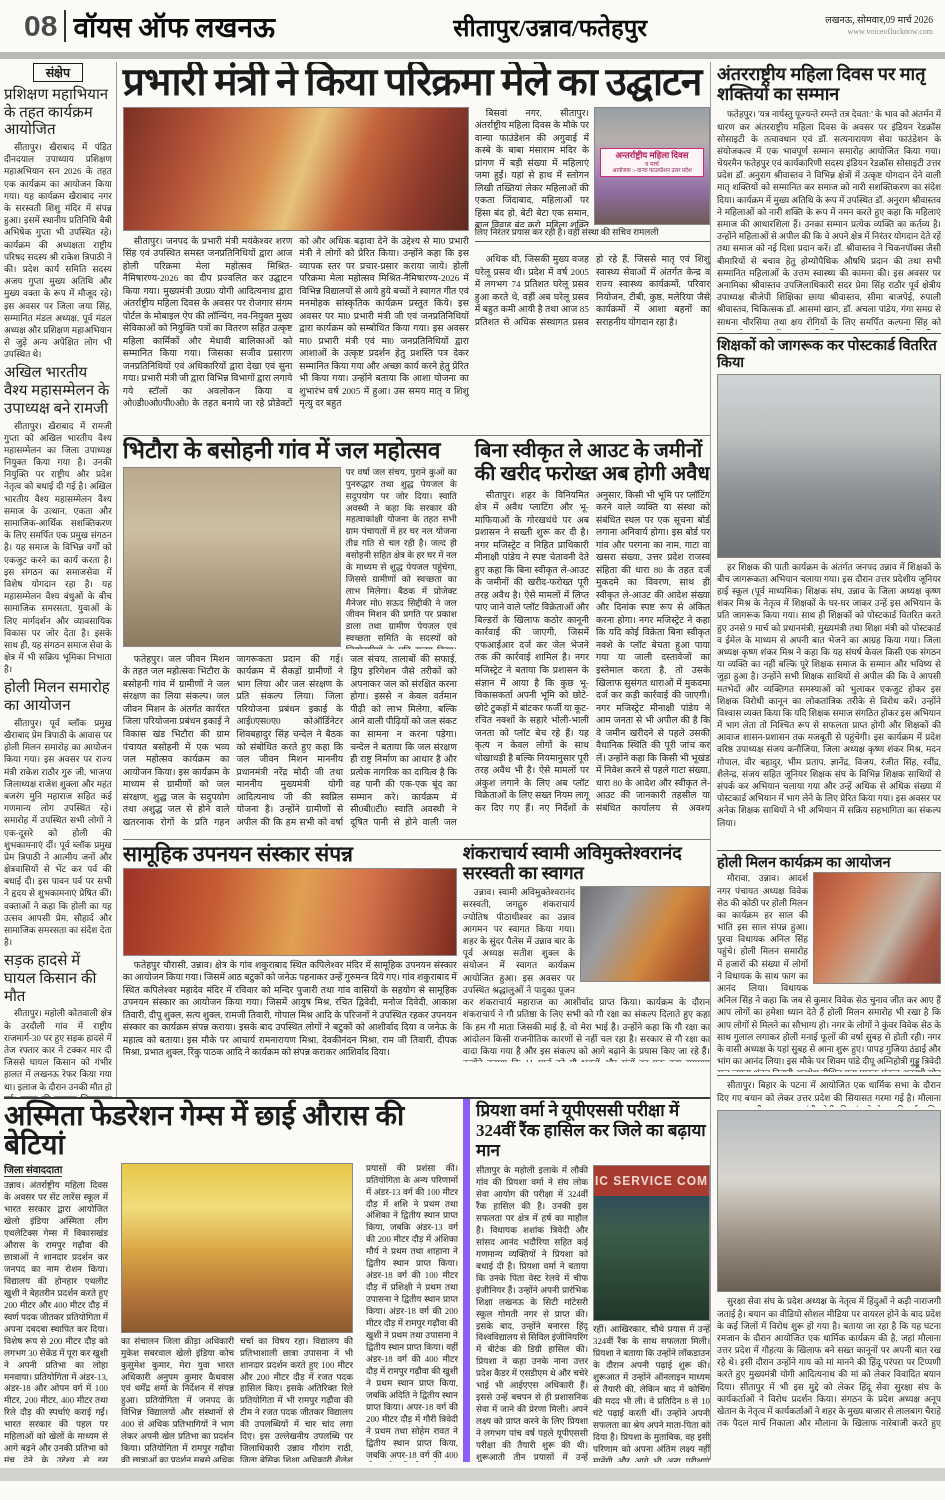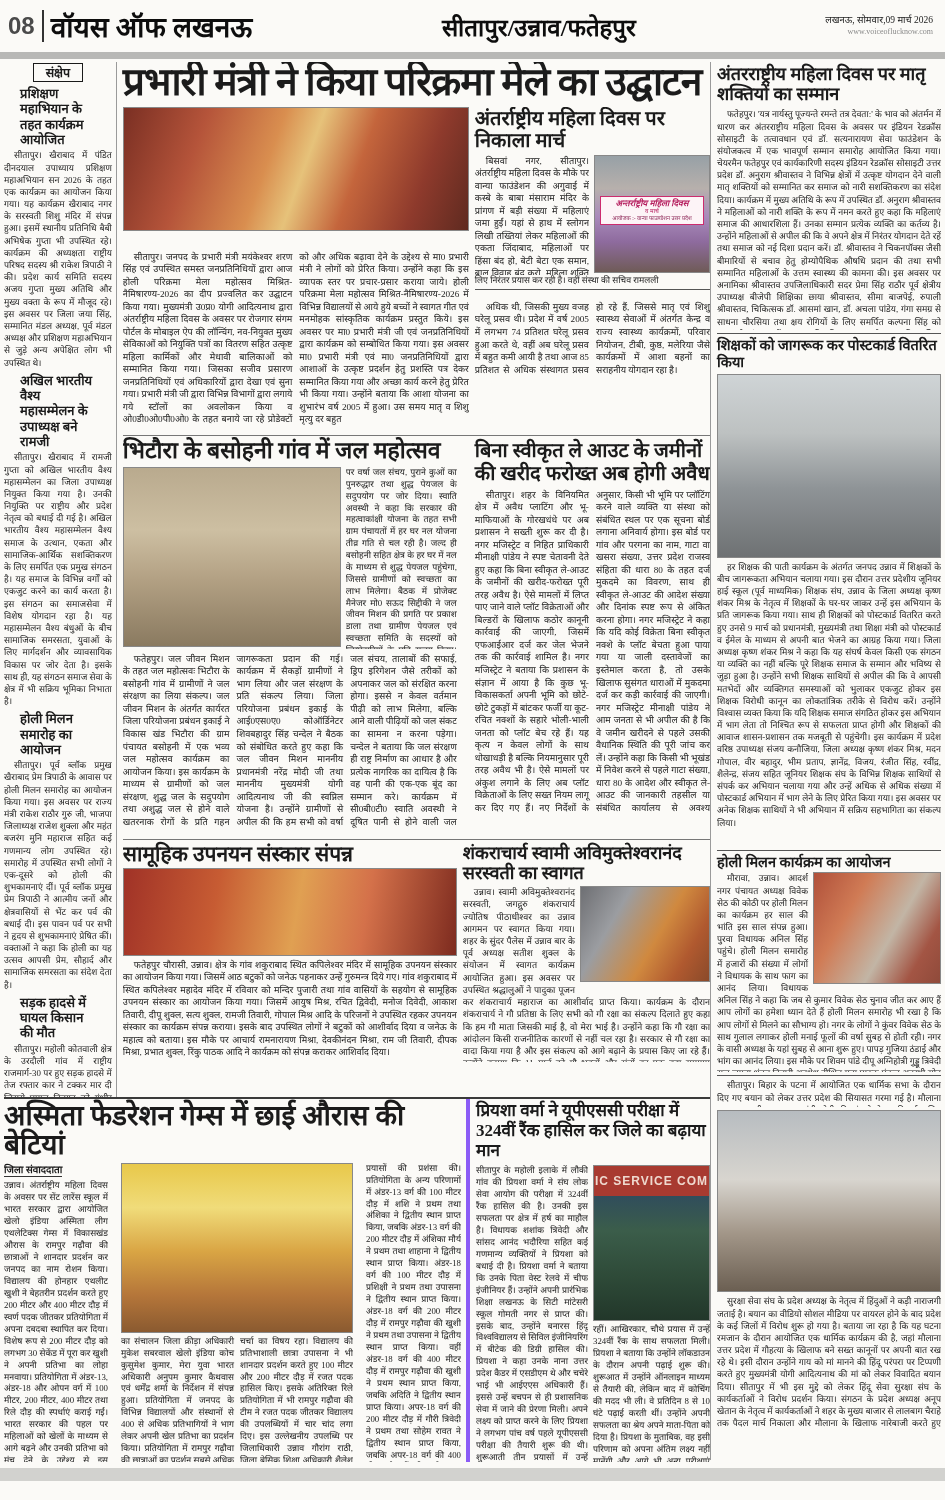--- a/index.html
+++ b/index.html
@@ -1,21 +1,21 @@
 <!DOCTYPE html>
 <html><head>
 <meta charset="utf-8">
 <style>
   html,body{margin:0;padding:0;background:#dddbd6;}
   .page{width:945px;height:1500px;margin:0 auto;background:#fbfaf7;position:relative;
         font-family:"Liberation Serif","DejaVu Serif",serif;color:#1b1b1b;overflow:hidden;}
   
   .hdr{height:50px;display:flex;align-items:center;justify-content:space-between;padding:2px 12px 0 8px;box-sizing:border-box;}
   .hdr-left{display:flex;align-items:center;gap:7px;}
-  .pageno{font-size:24px;font-weight:800;color:#4a4a4a;font-family:"Liberation Sans",sans-serif;}
+  .pageno{font-size:30px;font-weight:800;color:#4a4a4a;font-family:"Liberation Sans",sans-serif;margin-left:16px;}
   .hdr-bar{width:2px;height:32px;background:#333;}
   .masthead{font-size:28px;font-weight:800;color:#0d0d0d;letter-spacing:0;}
   .hdr-center{font-size:24px;font-weight:800;color:#0d0d0d;}
   .hdr-right{text-align:right;font-size:9.5px;color:#222;line-height:1.35;}
   .site{color:#8a8a8a;font-size:8px;}
   .toprule{height:7px;background:#b8b8b6;margin:2px 0 3px 0;}
   
   .main{display:flex;padding:0 4px;box-sizing:border-box;}
   .leftwrap{width:706px;}
   .upper{display:flex;height:1035px;overflow:hidden;}
@@ -25,35 +25,35 @@
   
   .bt{font-size:9.2px;line-height:1.36;text-align:justify;text-indent:11px;color:#1d1d1d;overflow:hidden;}
   .cols2{column-count:2;column-gap:7px;}
   .cols3{column-count:3;column-gap:7px;}
   .rule{border-top:1px solid #555;margin:3px 0;}
   .photo{background:#beb4a2;position:relative;overflow:hidden;border:1px solid #888;box-sizing:border-box;}
   .capt{font-size:8.8px;line-height:1.3;text-align:justify;color:#1d1d1d;}
   
   .kickwrap{text-align:center;margin:1px 0 3px;}
   .kicker{display:inline-block;border:1.5px solid #1a1a1a;padding:0 12px;font-weight:800;font-size:12.5px;}
-  .sb-h{font-size:13px;font-weight:700;line-height:1.18;margin:4px 16px 2px;}
+  .sb-h{font-size:15px;font-weight:400;line-height:1.18;margin:4px 0 2px;}
   .sb-b{font-size:8.9px;line-height:1.37;text-align:justify;text-indent:10px;}
   
   .lead-h{font-size:39px;font-weight:800;line-height:1.02;margin:0 0 5px;letter-spacing:-1px;}
   .row1{display:flex;gap:6px;height:328px;overflow:hidden;}
   .row1-left{width:346px;}
   .ph-inaug{height:124px;background:linear-gradient(110deg,#7a2f23 0%,#b5543a 22%,#d98e4f 42%,#e6c27a 52%,#c4653c 66%,#8e3a2c 84%,#5f2a20 100%);}
-  .lead-body{height:196px;margin-top:20px;}
+  .lead-body{height:196px;margin-top:4px;}
   .row1-right{flex:1;display:flex;flex-direction:column;}
   .march-h{font-size:20px;font-weight:800;line-height:1.12;margin:0 0 3px;}
   .march-top{display:flex;gap:5px;height:120px;overflow:hidden;}
   .march-text{flex:1;}
   .ph-march{width:116px;height:118px;background:linear-gradient(180deg,#97a0a6 0%,#b7b0ac 28%,#a98bbb 52%,#8e6b9e 74%,#6f5b57 100%);}
   .banner{position:absolute;left:5px;top:40px;right:5px;background:#fdf4f7;border:1px solid #cc2b6e;padding:2px 1px;text-align:center;}
-  .b1{color:#b51e5e;font-weight:800;font-size:8.5px;line-height:1.15;font-style:italic;}
+  .b1{color:#b51e5e;font-weight:800;font-size:8.5px;line-height:1.15;}
   .b2{color:#b51e5e;font-size:6px;line-height:1.1;}
   .b3{color:#8a2253;font-size:5.5px;line-height:1.2;}
   .lead-cont{height:120px;margin-top:8px;}
   .row2{display:flex;gap:18px;height:404px;overflow:hidden;border-top:1px solid #777;padding-top:3px;box-sizing:border-box;}
   .jal{width:334px;}
   .jal-h{font-size:23px;font-weight:800;line-height:1.05;margin:0 0 4px;}
   .jal-top{display:flex;gap:5px;height:182px;overflow:hidden;}
   .ph-jal{width:218px;height:180px;background:linear-gradient(180deg,#b9aa8e 0%,#cdbfa2 35%,#b3a184 62%,#8a7a60 100%);}
   .jal-side{flex:1;font-size:8.8px;line-height:1.35;text-align:justify;overflow:hidden;}
   .jal-body{height:178px;margin-top:4px;}
@@ -77,21 +77,21 @@
   .post-intro{height:28px;}
   .ph-teachers{height:184px;margin:3px 0;background:linear-gradient(180deg,#cfd4d6 0%,#bdc1c1 32%,#8f9497 62%,#6e7173 100%);}
   .post-b{height:286px;}
   .holi-wrap{height:200px;overflow:hidden;}
   .ph-holi{float:right;width:128px;height:112px;margin:0 0 3px 5px;background:linear-gradient(120deg,#b0503a 0%,#d07b55 30%,#c2b5a5 60%,#a35544 82%,#8f4a3a 100%);}
   .putla-intro{height:28px;}
   .ph-putla{height:182px;margin:3px 0;background:linear-gradient(180deg,#b7bcc0 0%,#d8d5cf 38%,#a29688 68%,#6b5f52 100%);}
   .putla-b{height:134px;}
   
   .bottom{display:flex;border-top:2px solid #3a3a3a;height:363px;overflow:hidden;}
-  .asmita{width:466px;border-right:4px solid #8b5cf6;padding:2px 5px 0 0;box-sizing:border-box;}
+  .asmita{width:466px;border-right:7px solid #8b5cf6;padding:2px 5px 0 0;box-sizing:border-box;}
   .asmita-h{font-size:28px;font-weight:800;line-height:1.03;margin:1px 0 3px;}
   .byline{font-weight:700;font-size:10px;border-bottom:1px solid #333;display:inline-block;margin-bottom:3px;}
   .as-row{display:flex;gap:13px;height:312px;overflow:hidden;}
   .as-c1{width:104px;font-size:8.8px;line-height:1.36;text-align:justify;overflow:hidden;}
   .as-mid{width:232px;}
   .ph-asmita{height:170px;background:linear-gradient(180deg,#e8c84a 0%,#f0dc7a 26%,#d9a544 52%,#b5763a 78%,#8a5a30 100%);}
   .as-mid-t{height:134px;margin-top:3px;font-size:8.8px;line-height:1.36;text-align:justify;column-count:2;column-gap:6px;overflow:hidden;}
   .as-c3{flex:1;font-size:8.8px;line-height:1.36;text-align:justify;overflow:hidden;}
   .priyasha{flex:1;padding-left:6px;}
   .pri-h{font-size:17px;font-weight:800;line-height:1.18;margin:2px 0 4px;}
@@ -150,21 +150,20 @@
 
         <div class="center">
           <div class="lead-h">प्रभारी मंत्री ने किया परिक्रमा मेले का उद्घाटन</div>
 
           <div class="row1">
             <div class="row1-left">
               <div class="photo ph-inaug"></div>
               <div class="bt cols2 lead-body">सीतापुर। जनपद के प्रभारी मंत्री मयंकेश्वर शरण सिंह एवं उपस्थित समस्त जनप्रतिनिधियों द्वारा आज होली परिक्रमा मेला महोत्सव मिश्रित-नैमिषारण्य-2026 का दीप प्रज्वलित कर उद्घाटन किया गया। मुख्यमंत्री उ0प्र0 योगी आदित्यनाथ द्वारा अंतर्राष्ट्रीय महिला दिवस के अवसर पर रोजगार संगम पोर्टल के मोबाइल ऐप की लॉन्चिंग, नव-नियुक्त मुख्य सेविकाओं को नियुक्ति पत्रों का वितरण सहित उत्कृष्ट महिला कार्मिकों और मेधावी बालिकाओं को सम्मानित किया गया। जिसका सजीव प्रसारण जनप्रतिनिधियों एवं अधिकारियों द्वारा देखा एवं सुना गया। प्रभारी मंत्री जी द्वारा विभिन्न विभागों द्वारा लगाये गये स्टॉलों का अवलोकन किया व ओ0डी0ओ0पी0ओ0 के तहत बनाये जा रहे प्रोडेक्टों को और अधिक बढ़ावा देने के उद्देश्य से मा0 प्रभारी मंत्री ने लोगों को प्रेरित किया। उन्होंने कहा कि इस व्यापक स्तर पर प्रचार-प्रसार कराया जाये। होली परिक्रमा मेला महोत्सव मिश्रित-नैमिषारण्य-2026 में विभिन्न विद्यालयों से आये हुये बच्चों ने स्वागत गीत एवं मनमोहक सांस्कृतिक कार्यक्रम प्रस्तुत किये। इस अवसर पर मा0 प्रभारी मंत्री जी एवं जनप्रतिनिधियों द्वारा कार्यक्रम को सम्बोधित किया गया। इस अवसर मा0 प्रभारी मंत्री एवं मा0 जनप्रतिनिधियों द्वारा आशाओं के उत्कृष्ट प्रदर्शन हेतु प्रशस्ति पत्र देकर सम्मानित किया गया और अच्छा कार्य करने हेतु प्रेरित भी किया गया। उन्होंने बताया कि आशा योजना का शुभारंभ वर्ष 2005 में हुआ। उस समय मातृ व शिशु मृत्यु दर बहुत</div>
             </div>
             <div class="row1-right">
-              <div class="march-h">अंतर्राष्ट्रीय महिला दिवस पर निकाला मार्च</div>
               <div class="march-top">
                 <div class="bt march-text">बिसवां नगर, सीतापुर। अंतर्राष्ट्रीय महिला दिवस के मौके पर वान्या फाउंडेशन की अगुवाई में कस्बे के बाबा मंसाराम मंदिर के प्रांगण में बड़ी संख्या में महिलाएं जमा हुईं। यहां से हाथ में स्लोगन लिखी तख्तियां लेकर महिलाओं की एकता जिंदाबाद, महिलाओं पर हिंसा बंद हो, बेटी बेटा एक समान, बाल विवाह बंद करो, महिला शक्ति जिंदाबाद के नारे लगाते हुए तहसील मुख्यालय होते हुए पांच नम्बर पानी टंकी तक लम्बा मार्च निकला। पानी टंकी पर नगर पालिका परिषद बिसवां के अध्यक्ष पुष्पू जायसवाल ने महिलाओं पर पुष्प वर्षा कर महिलाओं का स्वागत किया। वहीं पर मार्च सभा में परिवर्तित हो गया। सभा को सम्बोधित करते हुए वक्ताओं ने कहा। शिक्षित महिलाएं ही समाज के निर्माण में सहायक होती हैं, उनके बिना कल्पना नहीं की जा सकती। संस्था प्रत्येक क्षेत्र में अपने हक की लड़ाई लड़ रही है। श्री जायसवाल ने कहा कि संस्था ग्रामीण क्षेत्र की महिलाओं के</div>
                 <div class="photo ph-march">
                   <div class="banner">
                     <div class="b1">अन्तर्राष्ट्रीय महिला दिवस</div>
                     <div class="b2">व मार्च</div>
                     <div class="b3">आयोजक :- वान्या फाउण्डेशन उत्तर प्रदेश</div>
                   </div>
                 </div>
               </div>

